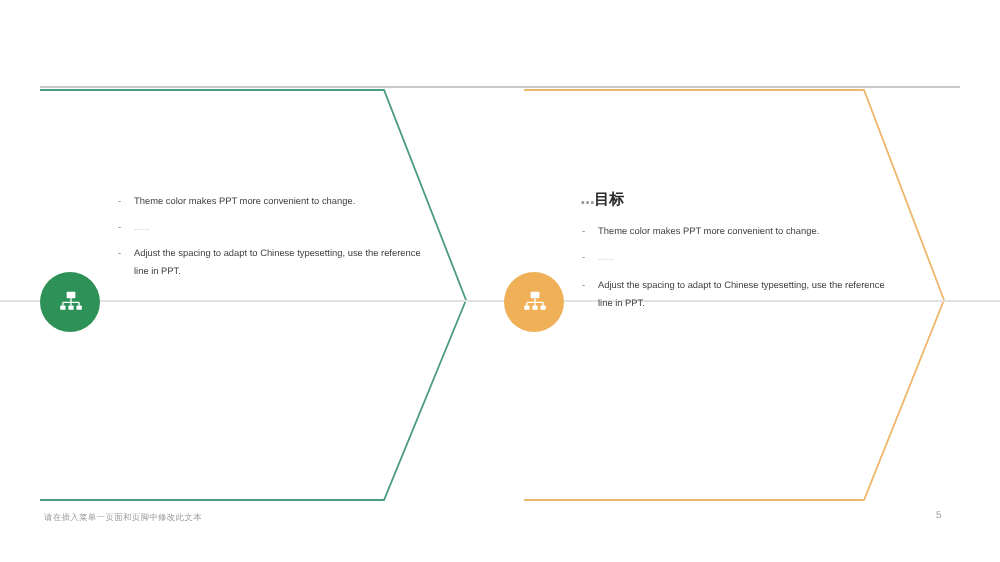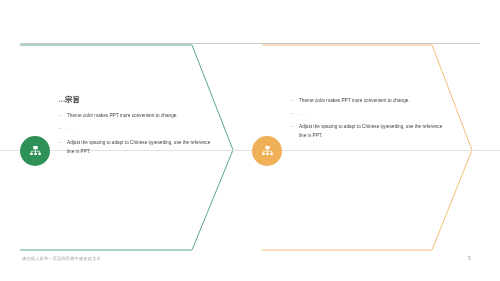--- a/index.html
+++ b/index.html
@@ -95,40 +95,40 @@
     <div class="badge green">
       <svg width="15" height="15" viewBox="0 0 24 24">
         <rect x="8.5" y="3" width="7" height="5.2" rx="0.6" fill="#fff"></rect>
         <path d="M12 8.2 V11.5 M5.5 11.5 H18.5 M5.5 11.5 V14 M12 11.5 V14 M18.5 11.5 V14" stroke="#fff" stroke-width="1.1" fill="none"></path>
         <rect x="3.4" y="14" width="4.2" height="3.4" rx="0.5" fill="#fff"></rect>
         <rect x="9.9" y="14" width="4.2" height="3.4" rx="0.5" fill="#fff"></rect>
         <rect x="16.4" y="14" width="4.2" height="3.4" rx="0.5" fill="#fff"></rect>
       </svg>
     </div>
     <div class="body">
-      <div class="sub-head"><span class="dots">...</span><span>宗旨</span></div>
       <ul class="bullets">
         <li>Theme color makes PPT more convenient to change.</li>
         <li class="faint">......</li>
         <li>Adjust the spacing to adapt to Chinese typesetting, use the reference line in PPT.</li>
       </ul>
     </div>
   </div>
 
   <div class="block right">
     <div class="badge orange">
       <svg width="15" height="15" viewBox="0 0 24 24">
         <rect x="8.5" y="3" width="7" height="5.2" rx="0.6" fill="#fff"></rect>
         <path d="M12 8.2 V11.5 M5.5 11.5 H18.5 M5.5 11.5 V14 M12 11.5 V14 M18.5 11.5 V14" stroke="#fff" stroke-width="1.1" fill="none"></path>
         <rect x="3.4" y="14" width="4.2" height="3.4" rx="0.5" fill="#fff"></rect>
         <rect x="9.9" y="14" width="4.2" height="3.4" rx="0.5" fill="#fff"></rect>
         <rect x="16.4" y="14" width="4.2" height="3.4" rx="0.5" fill="#fff"></rect>
       </svg>
     </div>
     <div class="body">
+      <div class="sub-head"><span class="dots">...</span><span>目标</span></div>
       <ul class="bullets">
         <li>Theme color makes PPT more convenient to change.</li>
         <li class="faint">......</li>
         <li>Adjust the spacing to adapt to Chinese typesetting, use the reference line in PPT.</li>
       </ul>
     </div>
   </div>
 
   <div class="footer-text">请在插入菜单一页面和页脚中修改此文本</div>
   <div class="page-num">5</div>

